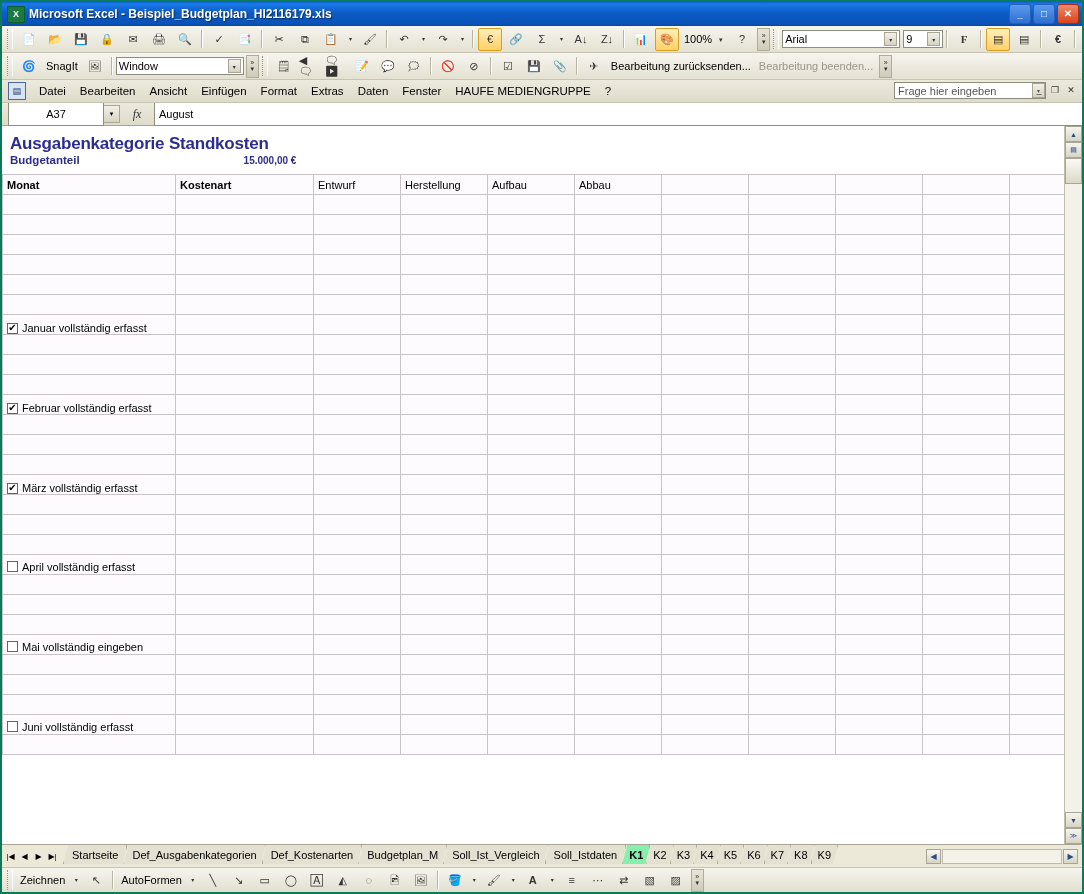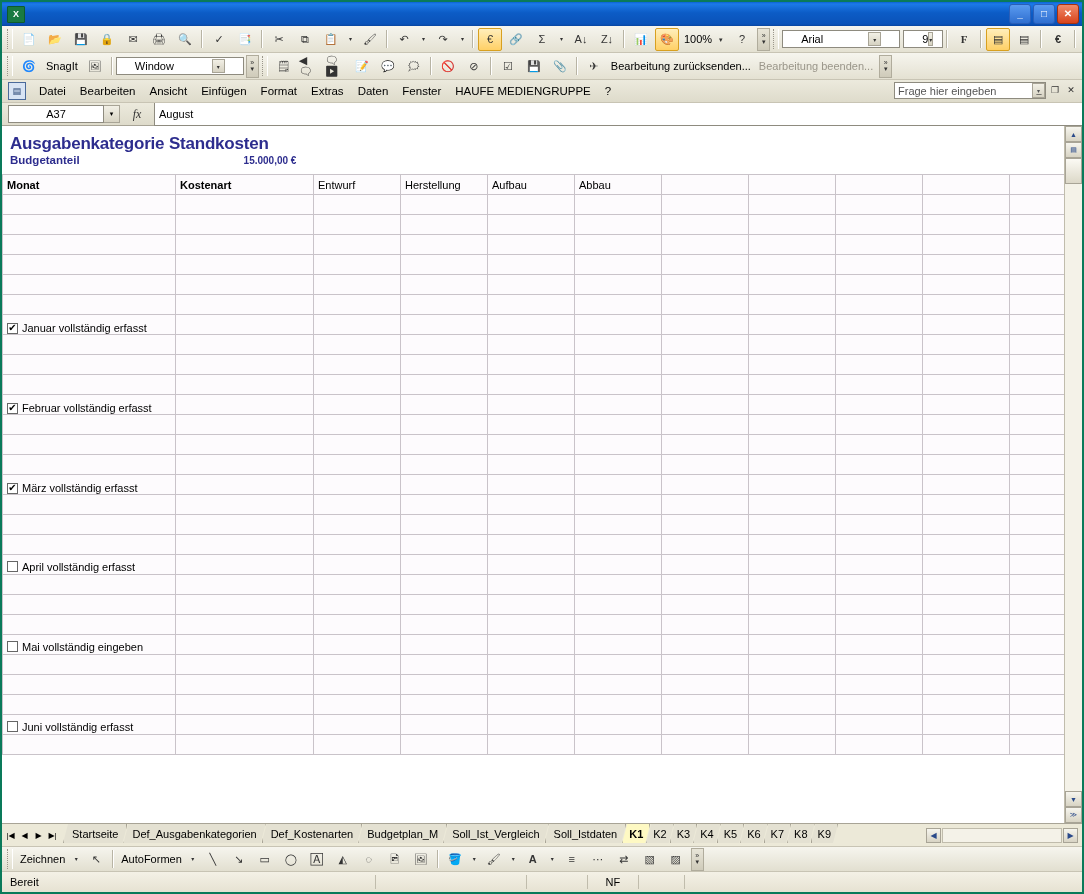--- a/index.html
+++ b/index.html
@@ -52,21 +52,21 @@
   .grip{width:4px;height:20px;border-left:1px dotted #9a968a;border-right:1px solid #fff;margin:0 3px;flex:0 0 4px;}
   .tb{
     width:22px;height:21px;margin:0 1px;border:1px solid transparent;border-radius:2px;
     display:flex;align-items:center;justify-content:center;font-size:11px;line-height:1;
     flex:0 0 22px;color:#333;
   }
   .tb.on{background:linear-gradient(180deg,#ffeebb,#ffd066);border-color:#d8a020;}
   .sep{width:1px;height:18px;background:#b8b4a4;border-right:1px solid #fff;margin:0 3px;flex:0 0 1px;}
   .combo{
     height:18px;background:#fff;border:1px solid #8e8b7f;
-    display:flex;align-items:center;font-size:11px;padding:0 18px;color:#000;
+    display:flex;align-items:center;font-size:11px;padding:0 2px;color:#000;
     box-sizing:border-box;
   }
   .combo .arrow{
     margin-left:auto;width:13px;height:14px;
     background:linear-gradient(180deg,#f2f0e6,#d6d2c2);border:1px solid #a8a496;
     display:flex;align-items:center;justify-content:center;font-size:6px;color:#333;
     box-sizing:border-box;
   }
   .zoomtxt{font-size:11px;padding-left:4px;color:#000;}
   .ovf{
@@ -97,21 +97,21 @@
     border:1px solid #a8a496;display:flex;align-items:center;justify-content:center;font-size:6px;box-sizing:border-box;}
   .mbtns{position:absolute;right:4px;top:3px;display:flex;gap:2px;}
   .mbtn{width:14px;height:14px;font-size:9px;display:flex;align-items:center;justify-content:center;color:#333;line-height:1;}
 
   
   .fbar{
     height:22px;flex:0 0 22px;display:flex;align-items:center;
     background:linear-gradient(180deg,#eceadd,#dedbcb);border-bottom:1px solid #a8a496;
   }
   .namebox{
-    width:96px;height:18px;margin-left:6px;background:#fff;border:1px solid #8e8b7f;
+    width:96px;height:24px;margin-left:6px;background:#fff;border:1px solid #8e8b7f;
     display:flex;align-items:center;justify-content:center;font-size:11px;box-sizing:border-box;
   }
   .nbarrow{width:16px;height:18px;background:linear-gradient(180deg,#f2f0e6,#d8d4c4);
     border:1px solid #a8a496;border-left:none;display:flex;align-items:center;justify-content:center;font-size:7px;box-sizing:border-box;}
   .fx{width:34px;text-align:center;font-style:italic;font-family:"Liberation Serif",serif;font-size:12px;color:#333;}
   .fcontent{
     flex:1;height:24px;background:#fff;border:1px solid #8e8b7f;border-right:none;
     display:flex;align-items:center;padding-left:4px;font-size:11px;box-sizing:border-box;margin-right:0;
   }
 
@@ -181,21 +181,21 @@
   .navbtns{display:flex;align-items:center;gap:1px;margin-right:4px;}
   .navb{width:13px;height:16px;display:flex;align-items:center;justify-content:center;font-size:8px;color:#000;}
   .tabs{display:flex;align-items:flex-start;height:22px;overflow:hidden;flex:1;}
   .tab{
     height:19px;display:flex;align-items:center;padding:0 8px;font-size:11px;color:#000;
     background:#e4e1d2;border:1px solid #a8a496;border-top:none;border-bottom:none;
     position:relative;white-space:nowrap;
     clip-path:polygon(5px 0,100% 0,calc(100% - 5px) 100%,0 100%);
     margin-right:-4px;
   }
-  .tab.active{background:#fef9c3;font-weight:bold;}
+  .tab.active{background:#86efac;font-weight:bold;}
   .tab.k{padding:0 6px;}
   .tabnav{display:flex;align-items:center;gap:1px;margin-left:auto;padding-right:4px;}
   .tnb{width:15px;height:15px;background:linear-gradient(180deg,#f6f5ee,#d8d4c4);border:1px solid #a8a496;
     display:flex;align-items:center;justify-content:center;font-size:8px;color:#2a4a8a;box-sizing:border-box;}
   .hscrollstub{width:120px;height:15px;background:#f4f2e8;border:1px solid #c0bcac;box-sizing:border-box;}
 
   
   .drawbar{
     height:24px;flex:0 0 24px;display:flex;align-items:center;
     background:linear-gradient(180deg,#f6f5ee,#e2dfd0);border-top:1px solid #c8c4b4;padding-left:2px;text-align:center;
@@ -210,20 +210,21 @@
   .spanel{border-left:1px solid #c0bcac;height:14px;display:flex;align-items:center;justify-content:center;font-size:11px;}
   .grip2{margin-left:auto;width:14px;height:14px;margin-right:2px;}
 </style>
 </head>
 <body>
 
 <div class="app">
 
   <div class="titlebar">
     <div class="xlicon">X</div>
+    <div class="ttl">Microsoft Excel - Beispiel_Budgetplan_HI2116179.xls</div>
     <div class="winbtns">
       <div class="winbtn">_</div>
       <div class="winbtn">□</div>
       <div class="winbtn close">✕</div>
     </div>
   </div>
 
   <div class="tbrow">
     <div class="grip"></div>
     <div class="tb">📄</div>
@@ -869,22 +870,13 @@
     <div class="tb" style="font-weight:bold;">A</div>
     <div class="tb" style="width:9px;flex:0 0 9px;font-size:6px;">▾</div>
     <div class="tb">≡</div>
     <div class="tb">⋯</div>
     <div class="tb">⇄</div>
     <div class="tb">▧</div>
     <div class="tb">▨</div>
     <div class="ovf">»<span>▾</span></div>
   </div>
 
-  <div class="statusbar">
-    <div class="stxt">Bereit</div>
-    <div class="spanel" style="width:150px;margin-left:auto;"></div>
-    <div class="spanel" style="width:60px;"></div>
-    <div class="spanel" style="width:50px;">NF</div>
-    <div class="spanel" style="width:45px;"></div>
-    <div class="spanel" style="width:45px;"></div>
-    <div class="grip2"></div>
-  </div>
 </div>
 
 </body></html>

